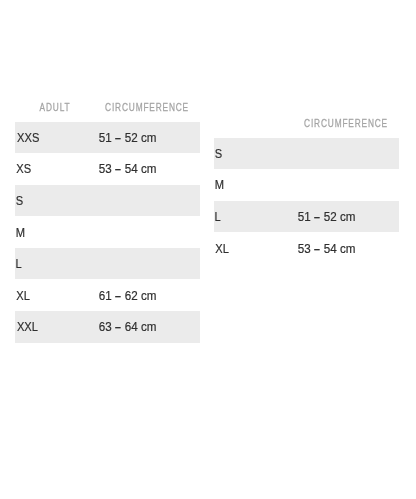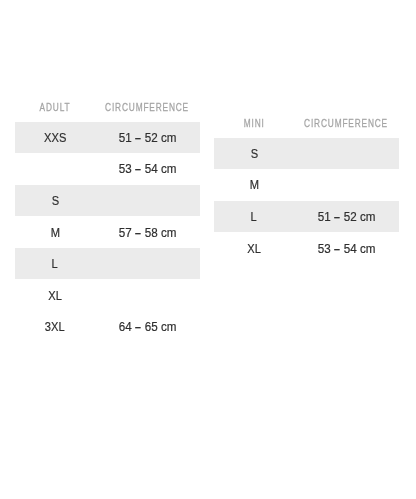--- a/index.html
+++ b/index.html
@@ -55,21 +55,21 @@
     height: 31.57px;
   }
   .row.stripe { background: #ebebeb; }
 
   .cell {
     position: absolute;
     top: 0;
     height: 31.57px;
     display: flex;
     align-items: center;
-    justify-content: center;
+    justify-content: flex-start;
   }
   .cell span {
     display: inline-block;
     white-space: nowrap;
     font-size: 13.2px;
     color: #2f2f2f;
     -webkit-text-stroke: 0.2px #2f2f2f;
     transform: scaleX(0.845) translateY(0.3px);
     transform-origin: center center;
   }
@@ -101,63 +101,65 @@
     <div class="tbody">
         <div class="row stripe">
           <div class="cell c-size">
             <span>XXS</span>
           </div>
           <div class="cell c-circ">
             <span>51 <span class="dash">–</span> 52 cm</span>
           </div>
         </div>
         <div class="row">
+          <div class="cell c-size">
+            <span>XS</span>
+          </div>
           <div class="cell c-circ">
             <span>53 <span class="dash">–</span> 54 cm</span>
           </div>
         </div>
         <div class="row stripe">
           <div class="cell c-size">
             <span>S</span>
           </div>
         </div>
         <div class="row">
           <div class="cell c-size">
             <span>M</span>
           </div>
-          <div class="cell c-circ">
-            <span>57 <span class="dash">–</span> 58 cm</span>
-          </div>
         </div>
         <div class="row stripe">
           <div class="cell c-size">
             <span>L</span>
           </div>
         </div>
         <div class="row">
           <div class="cell c-size">
             <span>XL</span>
           </div>
+          <div class="cell c-circ">
+            <span>61 <span class="dash">–</span> 62 cm</span>
+          </div>
+        </div>
+        <div class="row stripe">
+          <div class="cell c-size">
+            <span>XXL</span>
+          </div>
+          <div class="cell c-circ">
+            <span>63 <span class="dash">–</span> 64 cm</span>
+          </div>
         </div>
         <div class="row">
-          <div class="cell c-size">
-            <span>3XL</span>
-          </div>
-          <div class="cell c-circ">
-            <span>64 <span class="dash">–</span> 65 cm</span>
-          </div>
         </div>
       </div>
   </div>
 
   <div class="size-table mini">
     <div class="thead-row">
-      <div class="head-cell c-size">
-        <span>MINI</span>
-      </div>
       <div class="head-cell c-circ">
         <span>CIRCUMFERENCE</span>
       </div>
     </div>
     <div class="tbody">
         <div class="row stripe">
           <div class="cell c-size">
             <span>S</span>
           </div>
         </div>

